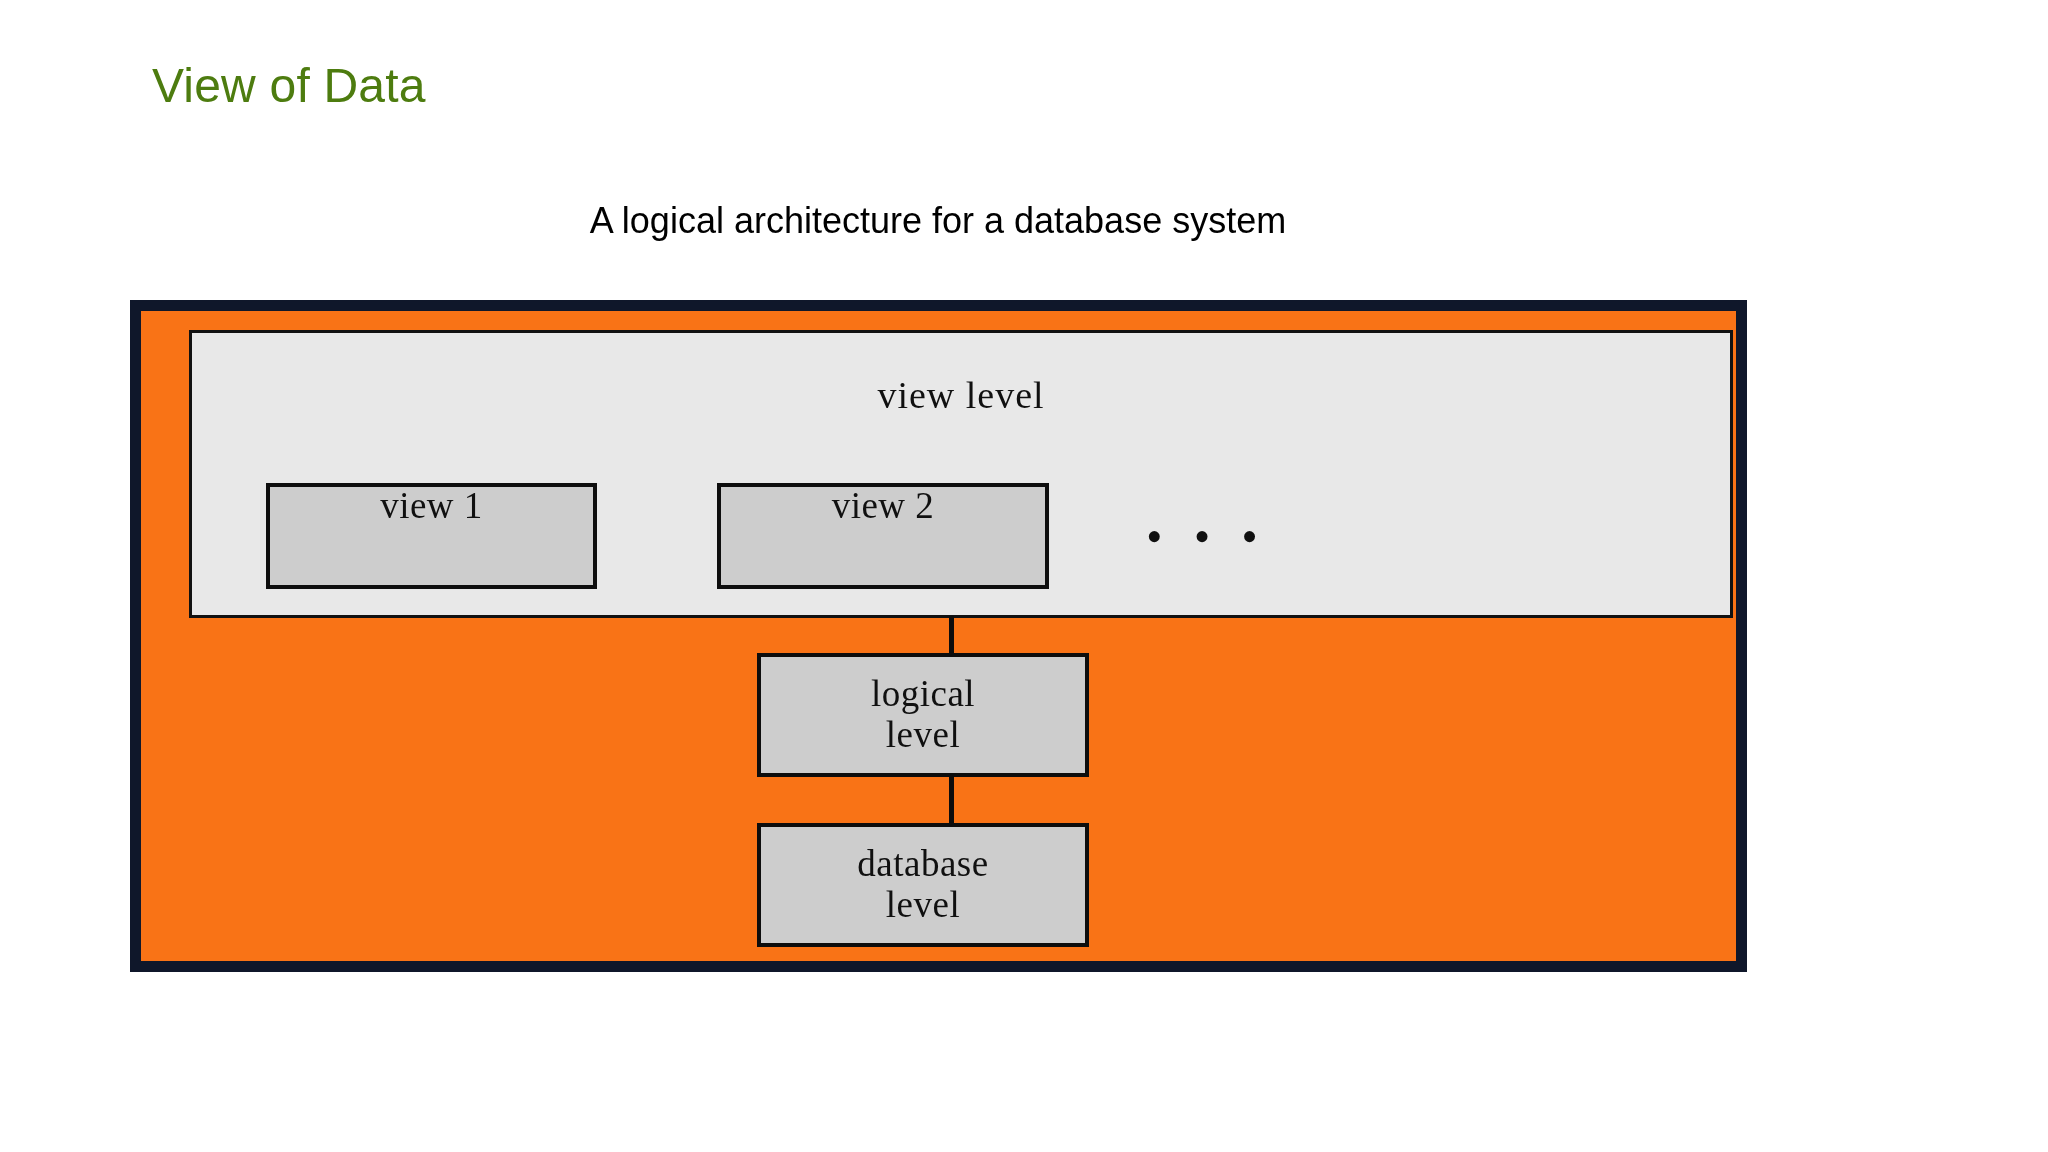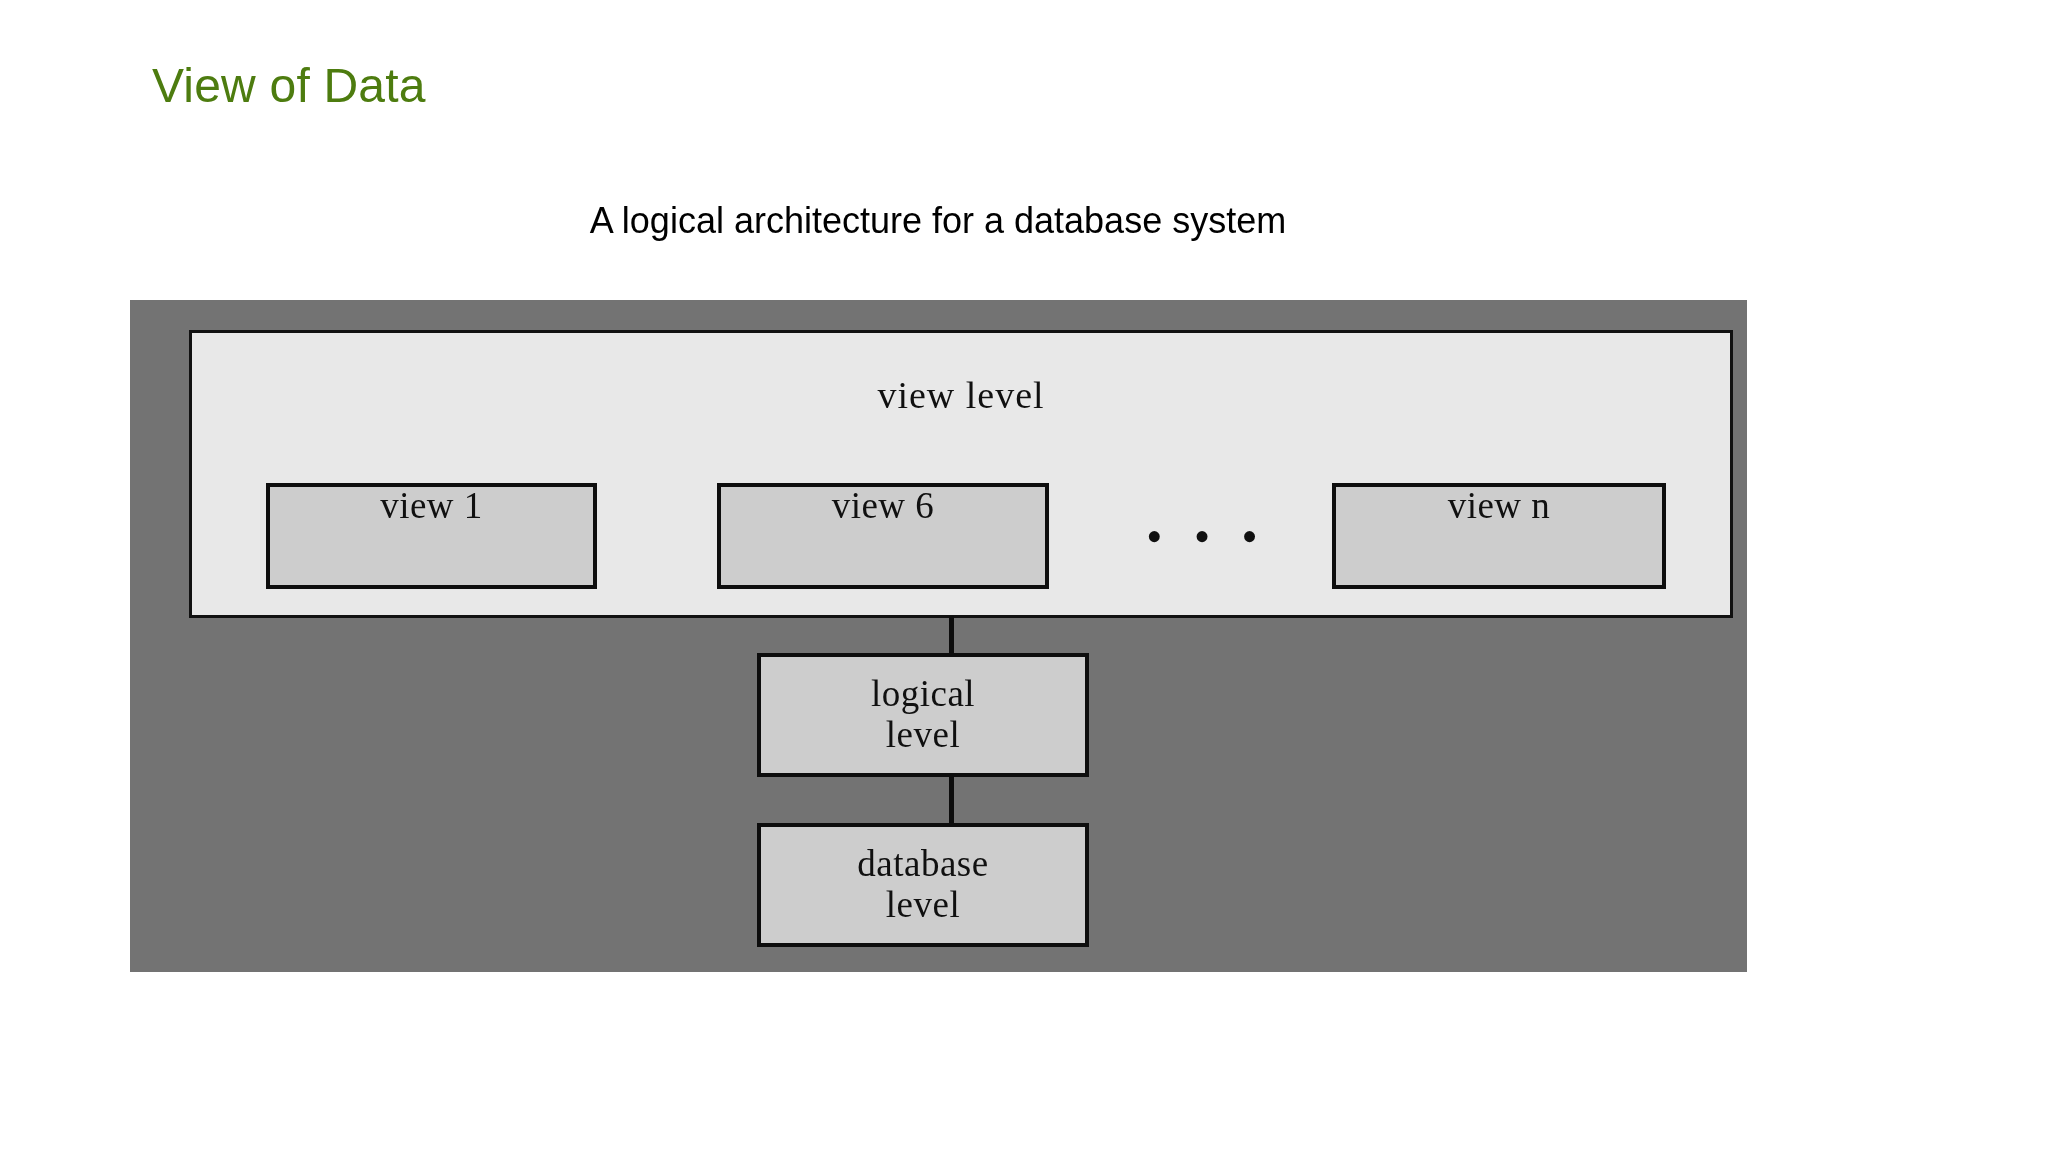--- a/index.html
+++ b/index.html
@@ -44,22 +44,22 @@
   }
 
   
   #diagram-frame {
     position: absolute;
     left: 130px;
     top: 300px;
     width: 1617px;
     height: 672px;
     box-sizing: border-box;
-    border: 11px solid #737373;
-    background: #737373;
+    border: 11px solid #0f172a;
+    background: #f97316;
   }
 
   
   #view-level-panel {
     position: absolute;
     left: 48px;
     top: 19px;
     width: 1544px;
     height: 288px;
     box-sizing: border-box;
@@ -165,28 +165,25 @@
 
   <div id="view-level-panel">
 
     <div id="view-level-label">view level</div>
 
     <div id="view-box-1" class="view-box">
       <span class="view-box-label">view 1</span>
     </div>
 
     <div id="view-box-2" class="view-box">
-      <span class="view-box-label">view 6</span>
+      <span class="view-box-label">view 2</span>
     </div>
 
     <div id="view-ellipsis">• • •</div>
 
-    <div id="view-box-n" class="view-box">
-      <span class="view-box-label">view n</span>
-    </div>
   </div>
 
   <div id="connector-view-logical" class="connector"></div>
 
   <div id="logical-level-box" class="level-box">
     <span class="level-box-line">logical</span>
     <span class="level-box-line">level</span>
   </div>
 
   <div id="connector-logical-physical" class="connector"></div>

